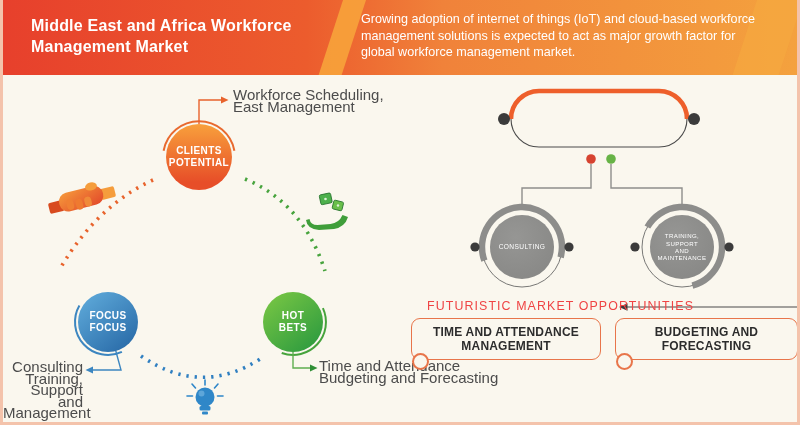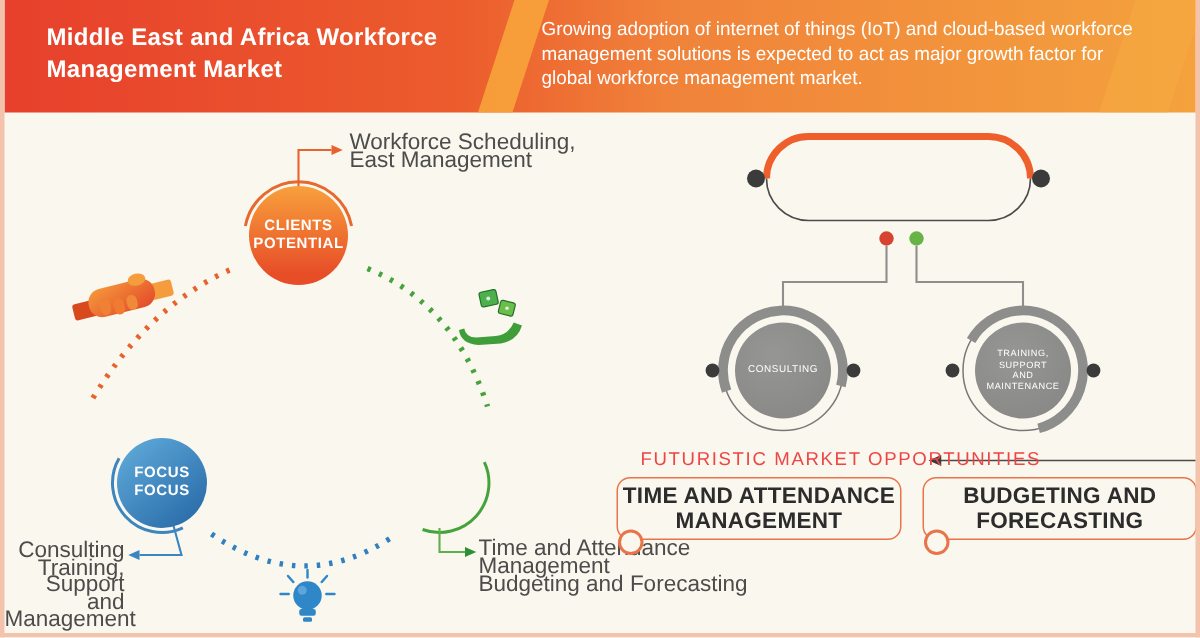--- a/index.html
+++ b/index.html
@@ -70,21 +70,21 @@
   .gn-right{left:647px;top:215px;font-size:6.1px;line-height:7.4px;}
   
   .opp-heading{
     position:absolute;left:408px;top:299px;
     font-size:12.4px;letter-spacing:1.1px;color:#ef4444;font-weight:400;margin-left:16px;
   }
   .opp-box{
     position:absolute;top:318px;height:42px;box-sizing:border-box;
     border:1.5px solid #e8754a;border-radius:9px;
     display:flex;align-items:center;justify-content:center;
-    font-weight:700;font-size:15px;letter-spacing:.2px;color:#2c2c2c;text-align:center;
+    font-weight:700;font-size:12px;letter-spacing:.2px;color:#2c2c2c;text-align:center;
   }
   .box1{left:408px;width:190px;}
   .box2{left:612px;width:183px;}
   .box-dot{
     position:absolute;top:353px;width:13px;height:13px;border-radius:50%;
     background:#faf7ee;border:2px solid #e8754a;
   }
   .dot1{left:409px;} .dot2{left:613px;}
 </style>
 </head>
@@ -178,33 +178,36 @@
   </svg>
 
   <div class="node node-cp">
     <span>CLIENTS</span>
     <span>POTENTIAL</span>
   </div>
   <div class="node node-cf">
     <span>FOCUS</span>
     <span>FOCUS</span>
   </div>
+  <div class="node node-hb">
+    <span>HOT</span>
+    <span>BETS</span>
+  </div>
 
   <div class="callout co-cp">
     <span>Workforce Scheduling,</span>
     <span>East Management</span>
   </div>
   <div class="callout co-cf">
     <span>Consulting</span>
     <span>Training, Support</span>
     <span>and Management</span>
   </div>
   <div class="callout co-hb">
     <span>Time and Attendance</span>
-    <span>Management</span>
     <span>Budgeting and Forecasting</span>
   </div>
 
   <div class="gray-node gn-left">
     <span>CONSULTING</span>
   </div>
   <div class="gray-node gn-right">
     <span>TRAINING,</span>
     <span>SUPPORT</span>
     <span>AND</span>

